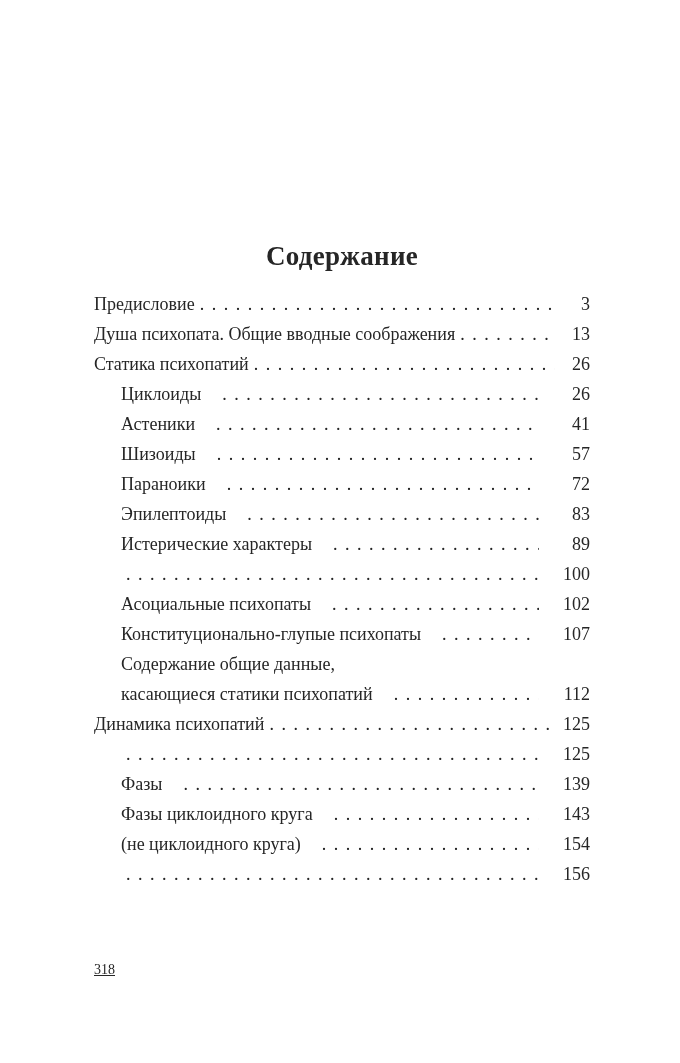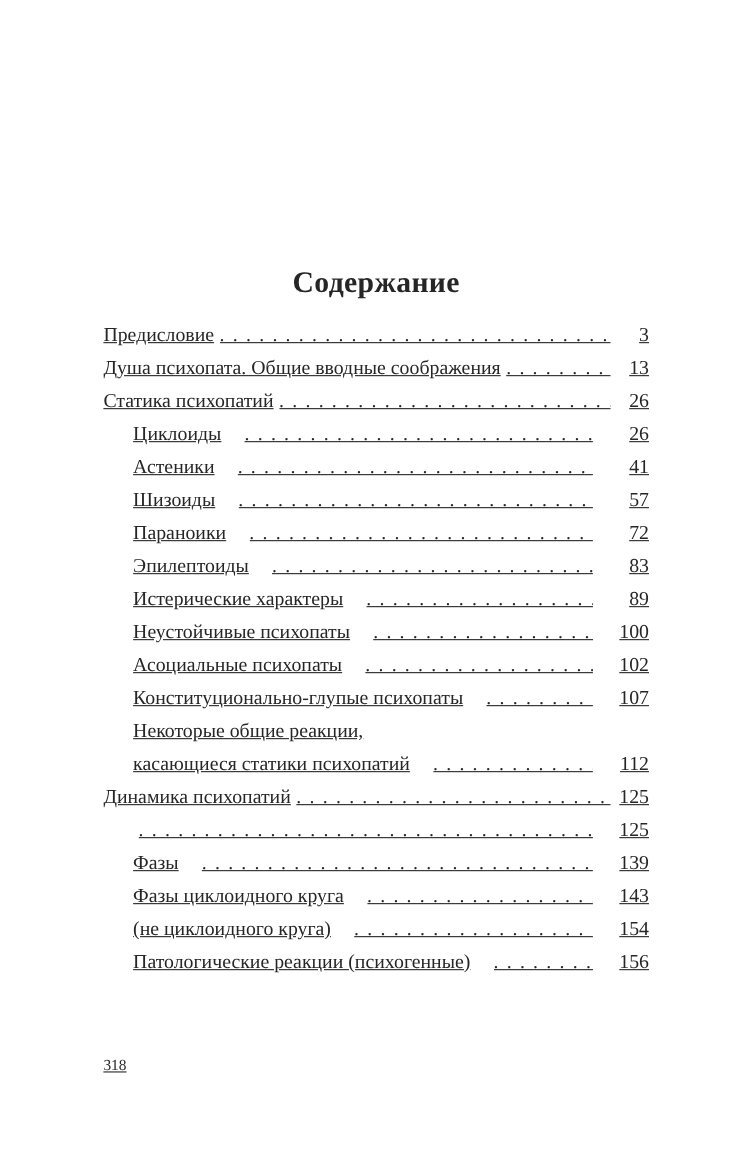--- a/index.html
+++ b/index.html
@@ -26,21 +26,20 @@
     text-align: center;
     letter-spacing: 0.3px;
   }
   .toc {
     font-size: 18px;
   }
   .toc-line {
     display: flex;
     align-items: baseline;
     line-height: 30px;
-    text-decoration: underline;
   }
   .level-1 .toc-line {
     padding-left: 27px;
     gap: 16px;
   }
   .toc-label {
     white-space: nowrap;
     flex: 0 0 auto;
   }
   .leader {
@@ -129,42 +128,41 @@
       </div>
       <div class="toc-entry level-1">
         <div class="toc-line">
           <span class="toc-label">Истерические характеры</span>
           <span class="leader">. . . . . . . . . . . . . . . . . . . . . . . . . . . . . . . . . . . . . . . . . . . . . . . . . . . . . . . . . . . . . . . . . . . . . . . . . . . . . . . .</span>
           <span class="toc-page">89</span>
         </div>
       </div>
       <div class="toc-entry level-1">
         <div class="toc-line">
-          <span class="toc-label">Неустойчивые психопаты</span>
           <span class="leader">. . . . . . . . . . . . . . . . . . . . . . . . . . . . . . . . . . . . . . . . . . . . . . . . . . . . . . . . . . . . . . . . . . . . . . . . . . . . . . . .</span>
           <span class="toc-page">100</span>
         </div>
       </div>
       <div class="toc-entry level-1">
         <div class="toc-line">
           <span class="toc-label">Асоциальные психопаты</span>
           <span class="leader">. . . . . . . . . . . . . . . . . . . . . . . . . . . . . . . . . . . . . . . . . . . . . . . . . . . . . . . . . . . . . . . . . . . . . . . . . . . . . . . .</span>
           <span class="toc-page">102</span>
         </div>
       </div>
       <div class="toc-entry level-1">
         <div class="toc-line">
           <span class="toc-label">Конституционально-глупые психопаты</span>
           <span class="leader">. . . . . . . . . . . . . . . . . . . . . . . . . . . . . . . . . . . . . . . . . . . . . . . . . . . . . . . . . . . . . . . . . . . . . . . . . . . . . . . .</span>
           <span class="toc-page">107</span>
         </div>
       </div>
       <div class="toc-entry level-1">
         <div class="toc-line">
-          <span class="toc-label">Некоторые общие реакции,</span>
+          <span class="toc-label">Содержание общие данные,</span>
         </div>
         <div class="toc-line">
           <span class="toc-label">касающиеся статики психопатий</span>
           <span class="leader">. . . . . . . . . . . . . . . . . . . . . . . . . . . . . . . . . . . . . . . . . . . . . . . . . . . . . . . . . . . . . . . . . . . . . . . . . . . . . . . .</span>
           <span class="toc-page">112</span>
         </div>
       </div>
       <div class="toc-entry level-0">
         <div class="toc-line">
           <span class="toc-label">Динамика психопатий</span>
@@ -194,20 +192,19 @@
       </div>
       <div class="toc-entry level-1">
         <div class="toc-line">
           <span class="toc-label">(не циклоидного круга)</span>
           <span class="leader">. . . . . . . . . . . . . . . . . . . . . . . . . . . . . . . . . . . . . . . . . . . . . . . . . . . . . . . . . . . . . . . . . . . . . . . . . . . . . . . .</span>
           <span class="toc-page">154</span>
         </div>
       </div>
       <div class="toc-entry level-1">
         <div class="toc-line">
-          <span class="toc-label">Патологические реакции (психогенные)</span>
           <span class="leader">. . . . . . . . . . . . . . . . . . . . . . . . . . . . . . . . . . . . . . . . . . . . . . . . . . . . . . . . . . . . . . . . . . . . . . . . . . . . . . . .</span>
           <span class="toc-page">156</span>
         </div>
       </div>
     </nav>
   <div class="footer">318</div>
 </div>
 
 </body></html>

